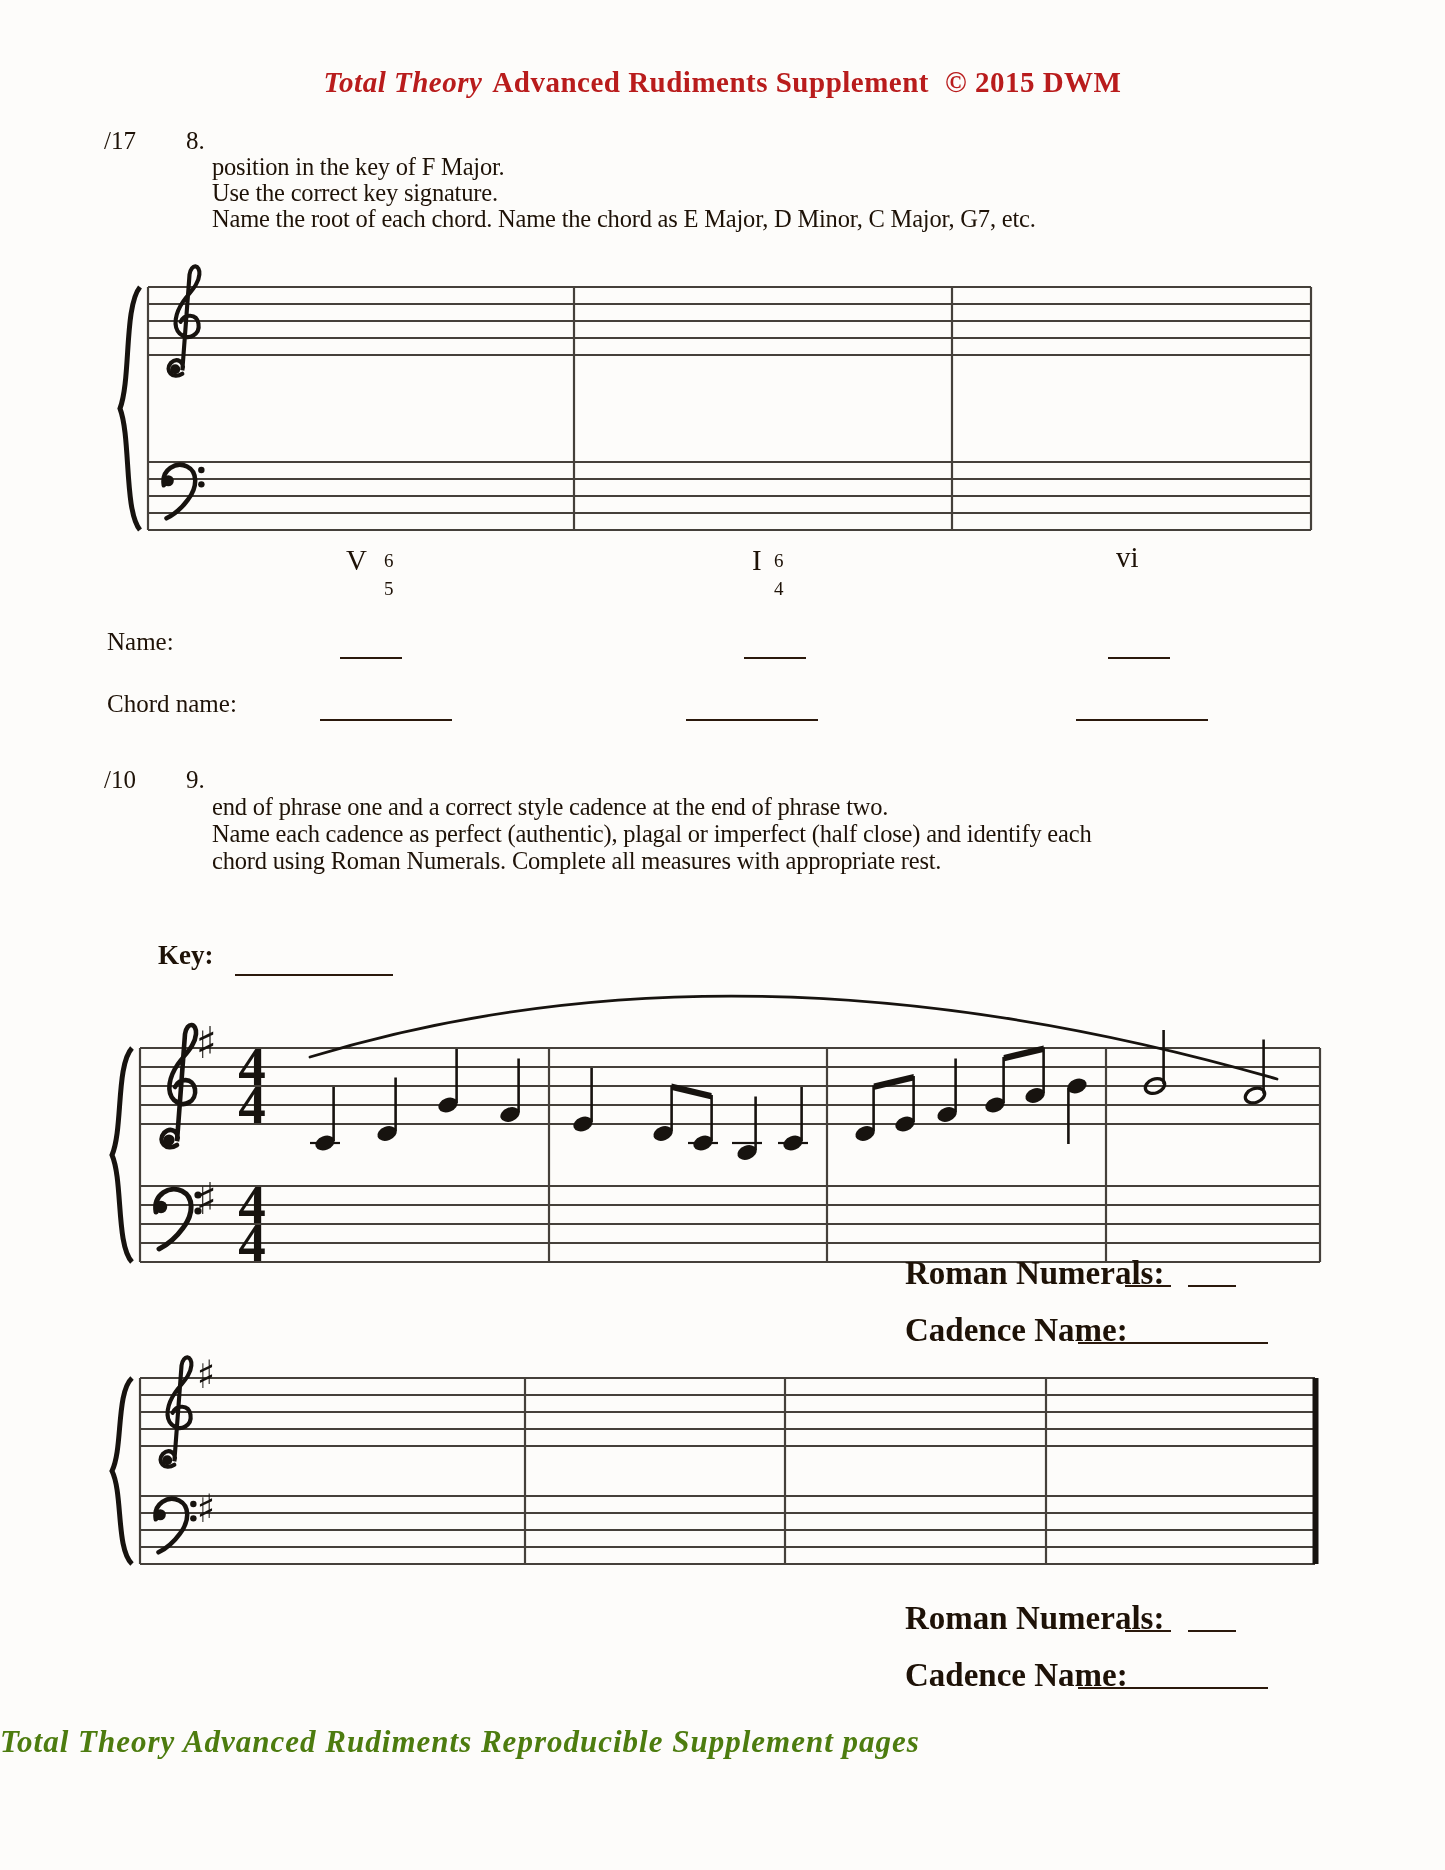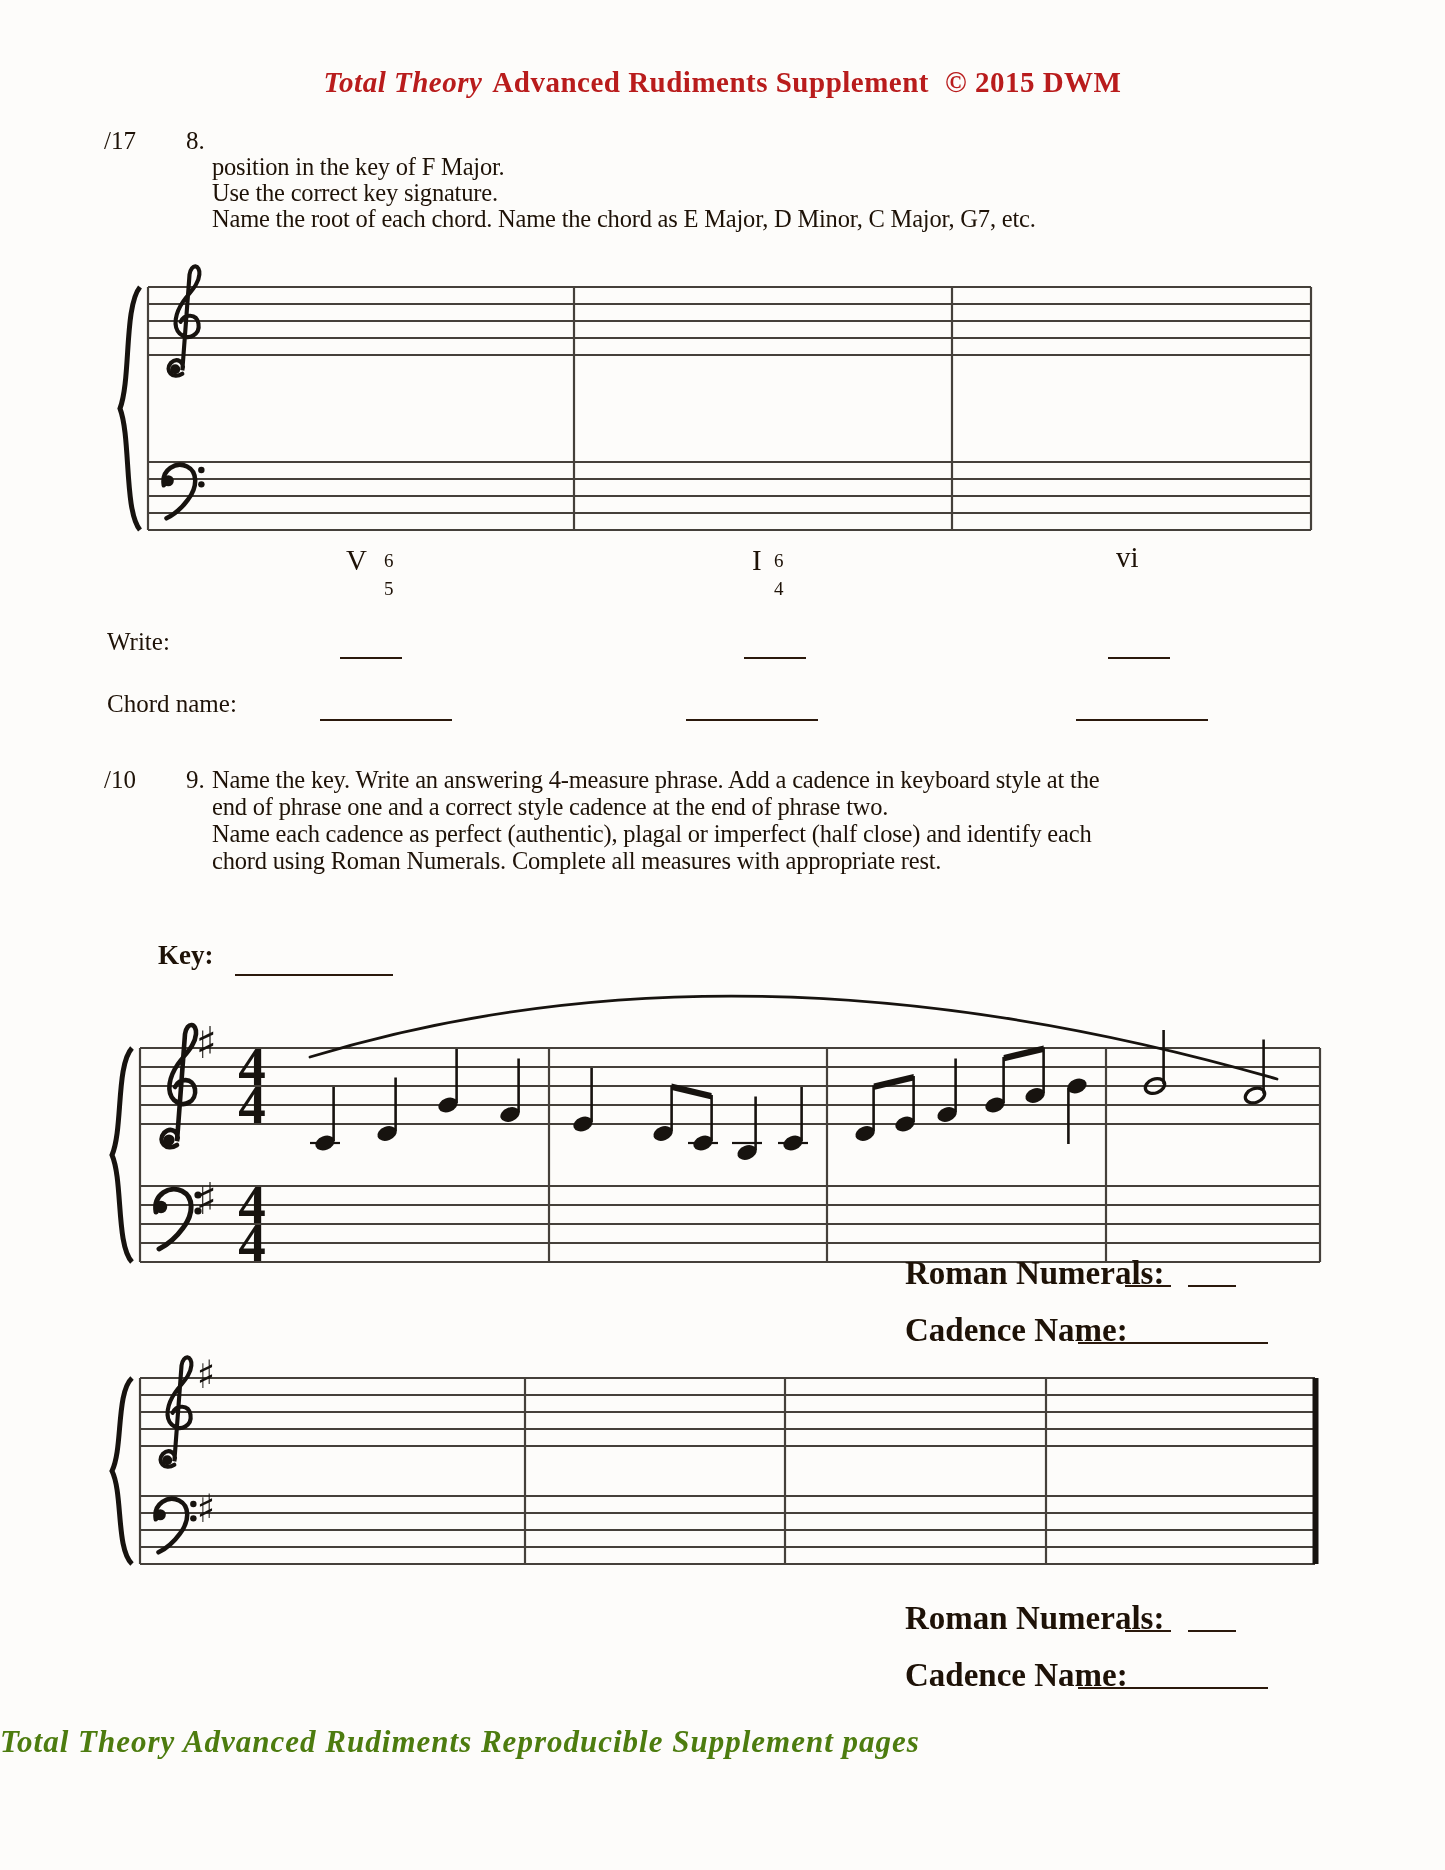--- a/index.html
+++ b/index.html
@@ -70,33 +70,32 @@
   <div class="abs rn" style="left:346px;top:544px;">V</div>
   <div class="abs fig" style="left:384px;top:551px;">6</div>
   <div class="abs fig" style="left:384px;top:579px;">5</div>
 
   <div class="abs rn" style="left:752px;top:544px;">I</div>
   <div class="abs fig" style="left:774px;top:551px;">6</div>
   <div class="abs fig" style="left:774px;top:579px;">4</div>
 
   <div class="abs rn" style="left:1116px;top:541px;">vi</div>
 
-  <div class="abs lbl" style="left:107px;top:628px;">Write:</div>
+  <div class="abs lbl" style="left:107px;top:628px;">Name:</div>
   <div class="blank" style="left:340px;top:657px;width:62px;"></div>
   <div class="blank" style="left:744px;top:657px;width:62px;"></div>
   <div class="blank" style="left:1108px;top:657px;width:62px;"></div>
 
   <div class="abs lbl" style="left:107px;top:690px;">Chord name:</div>
   <div class="blank" style="left:320px;top:719px;width:132px;"></div>
   <div class="blank" style="left:686px;top:719px;width:132px;"></div>
   <div class="blank" style="left:1076px;top:719px;width:132px;"></div>
 
   <div class="abs marks" style="left:104px;top:766px;">/10</div>
   <div class="abs qnum" style="left:186px;top:766px;">9.</div>
-  <div class="abs qline" style="left:212px;top:766px;">Name the key. Write an answering 4-measure phrase. Add a cadence in keyboard style at the</div>
   <div class="abs qline" style="left:212px;top:793px;">end of phrase one and a  correct style cadence at the end of phrase two.</div>
   <div class="abs qline" style="left:212px;top:847px;">chord using Roman Numerals. Complete all measures with appropriate rest.</div>
   <div class="abs qline" style="left:212px;top:820px;">Name each cadence as perfect (authentic),  plagal or imperfect (half close) and identify each</div>
 
   <div class="abs keylbl" style="left:158px;top:940px;">Key:</div>
   <div class="blank" style="left:235px;top:974px;width:158px;"></div>
 
   <div>
       <svg width="1235" height="305" viewBox="0 0 1235 305" style="left: 115px; top: 985px;">
         <path d="M 17 63 C 1 80.12, 8 144.32, -3 170 C 8 195.68, 1 259.88, 17 277" fill="none" stroke="#17130f" stroke-width="5"></path>

